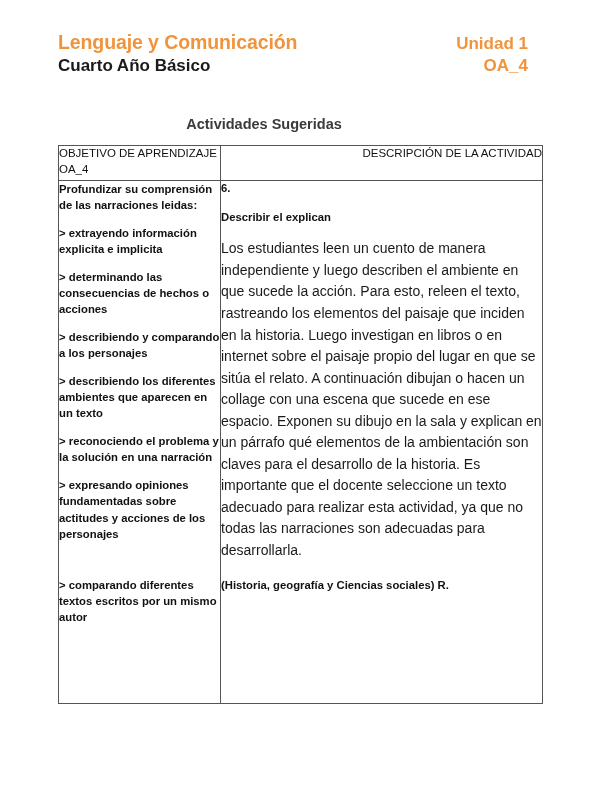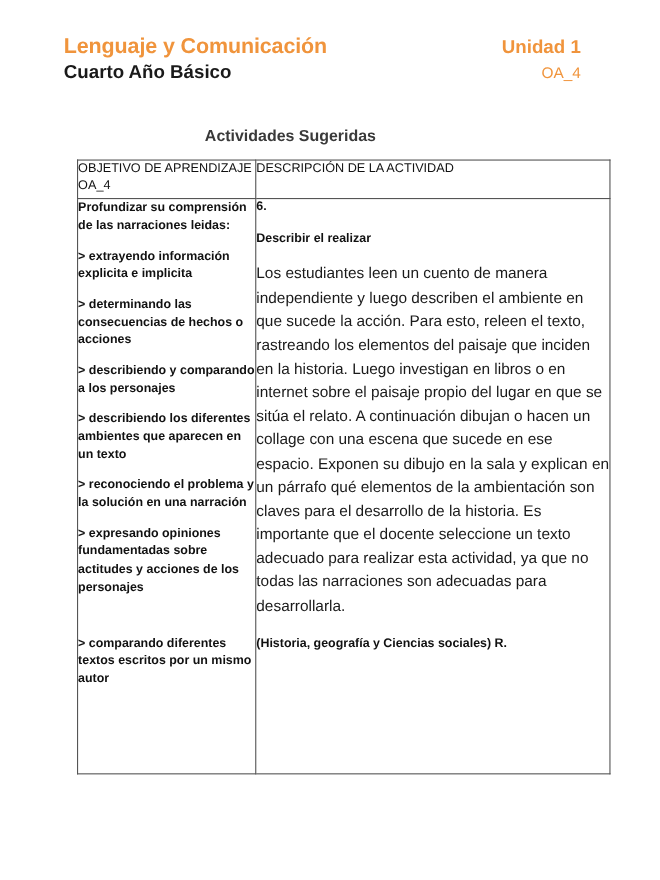--- a/index.html
+++ b/index.html
@@ -55,43 +55,43 @@
     text-align: right;
   }
   .grade-title {
     font-size: 17px;
     font-weight: bold;
     color: #1a1a1a;
     line-height: 1.15;
     white-space: nowrap;
   }
   .oa-label {
-    font-size: 14px;
-    font-weight: normal;
+    font-size: 17px;
+    font-weight: bold;
     color: #F0943C;
     white-space: nowrap;
     text-align: right;
   }
 
   
   .section-title {
     position: absolute;
     left: 0;
     top: 116px;
     width: 528px;
     text-align: center;
     font-size: 14.5px;
     font-weight: bold;
     color: #3a3a3a;
   }
 
   
   .activity-table {
     position: absolute;
-    left: 70px;
+    left: 58px;
     top: 145px;
     width: 484px;
     border-collapse: collapse;
     table-layout: fixed;
   }
   .activity-table td,
   .activity-table th {
     border: 1px solid #555555;
     vertical-align: top;
     padding: 0;
@@ -105,21 +105,21 @@
     font-weight: normal;
     text-align: left;
     line-height: 1.38;
     color: #111111;
     height: 34px;
   }
   .th-description {
     padding: 6px 5px 8px 5px;
     font-size: 11.5px;
     font-weight: normal;
-    text-align: left;
+    text-align: right;
     line-height: 1.38;
     color: #111111;
   }
 
   .cell-objective {
     padding: 10px 8px 14px 6px;
     height: 522px;
   }
   .cell-description {
     padding: 10px 10px 14px 7px;
@@ -200,21 +200,21 @@
           <p class="obj-block">&gt; extrayendo información explicita e implicita</p>
           <p class="obj-block">&gt; determinando las consecuencias de hechos o acciones</p>
           <p class="obj-block">&gt; describiendo y comparando a los personajes</p>
           <p class="obj-block">&gt; describiendo los diferentes ambientes que aparecen en un texto</p>
           <p class="obj-block">&gt; reconociendo el problema y la solución en una narración</p>
           <p class="obj-block">&gt; expresando opiniones fundamentadas sobre actitudes y acciones de los personajes</p>
           <p class="obj-block">&gt; comparando diferentes textos escritos por un mismo autor</p>
         </td>
         <td class="cell-description">
           <p class="act-number">6.</p>
-          <p class="act-heading">Describir el realizar</p>
+          <p class="act-heading">Describir el explican</p>
           <p class="act-body">Los estudiantes leen un cuento de manera independiente y luego describen el ambiente en que sucede la acción. Para esto, releen el texto, rastreando los elementos del paisaje que inciden en la historia. Luego investigan en libros o en internet sobre el paisaje propio del lugar en que se sitúa el relato. A continuación dibujan o hacen un collage con una escena que sucede en ese espacio. Exponen su dibujo en la sala y explican en un párrafo qué elementos de la ambientación son claves para el desarrollo de la historia. Es importante que el docente seleccione un texto adecuado para realizar esta actividad, ya que no todas las narraciones son adecuadas para desarrollarla.</p>
           <p class="act-source">(Historia, geografía y Ciencias sociales) R.</p>
         </td>
       </tr>
     </tbody>
   </table>
 
 </div>
 
 </body></html>

